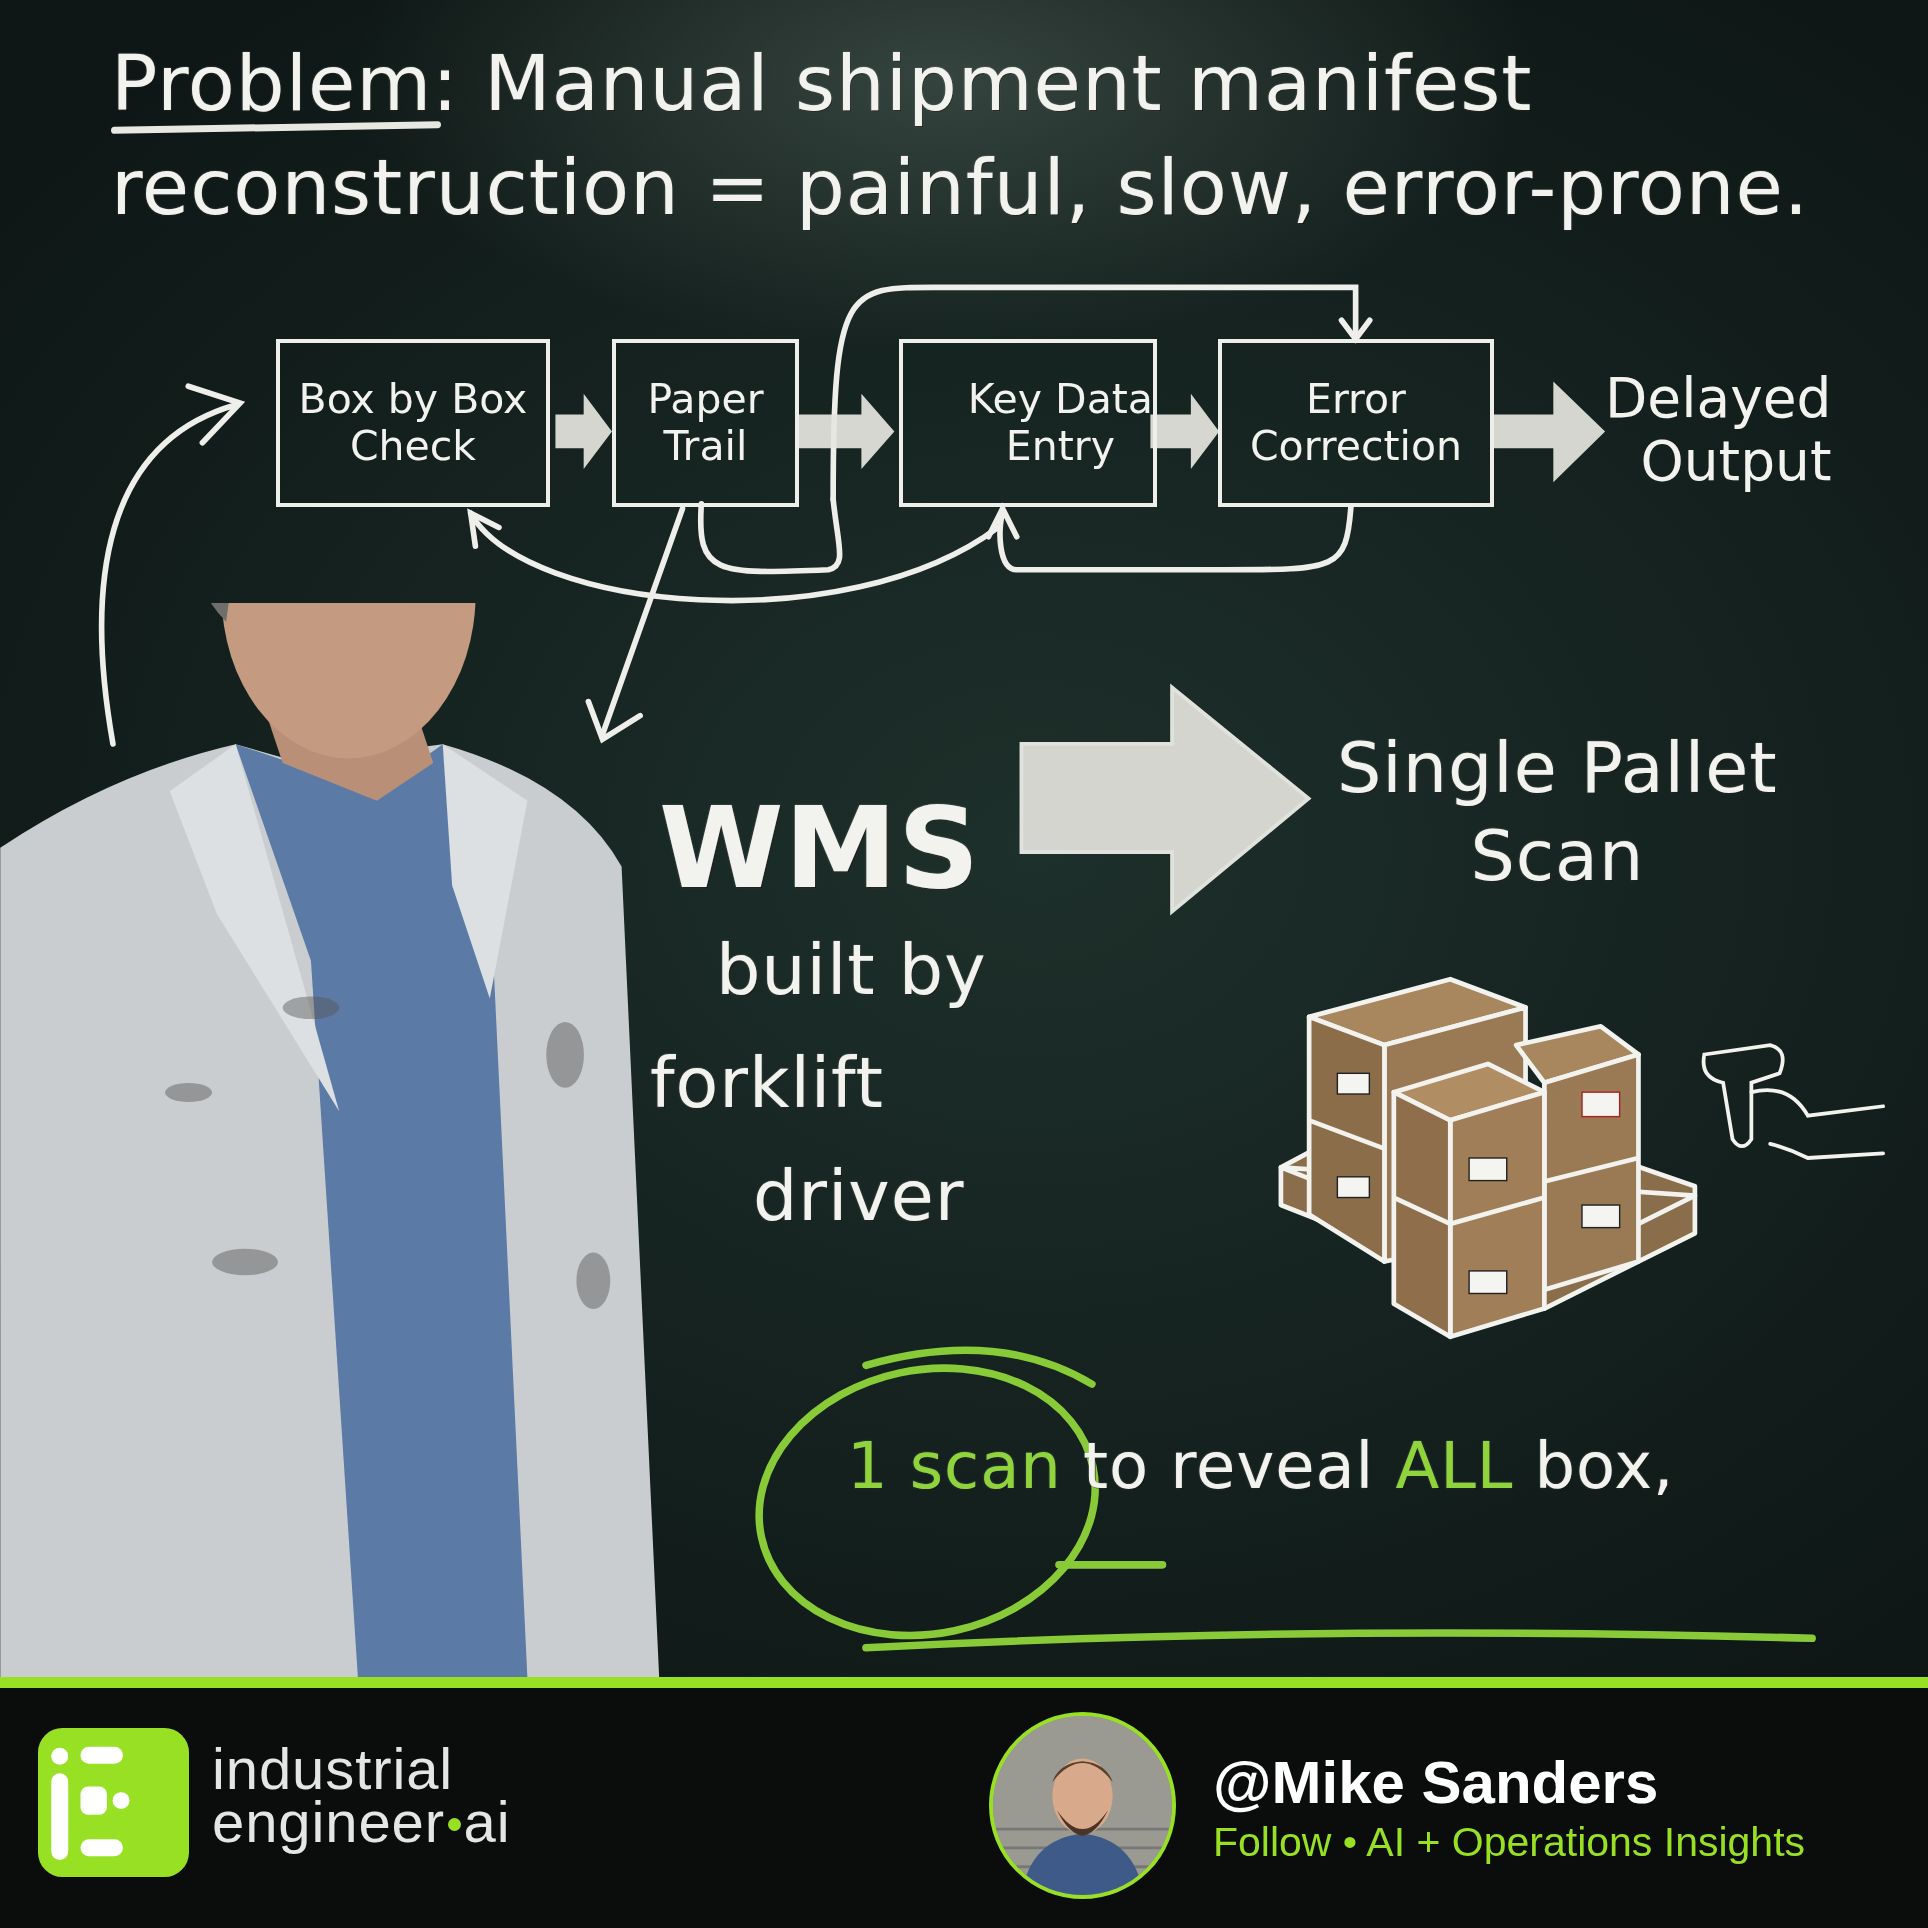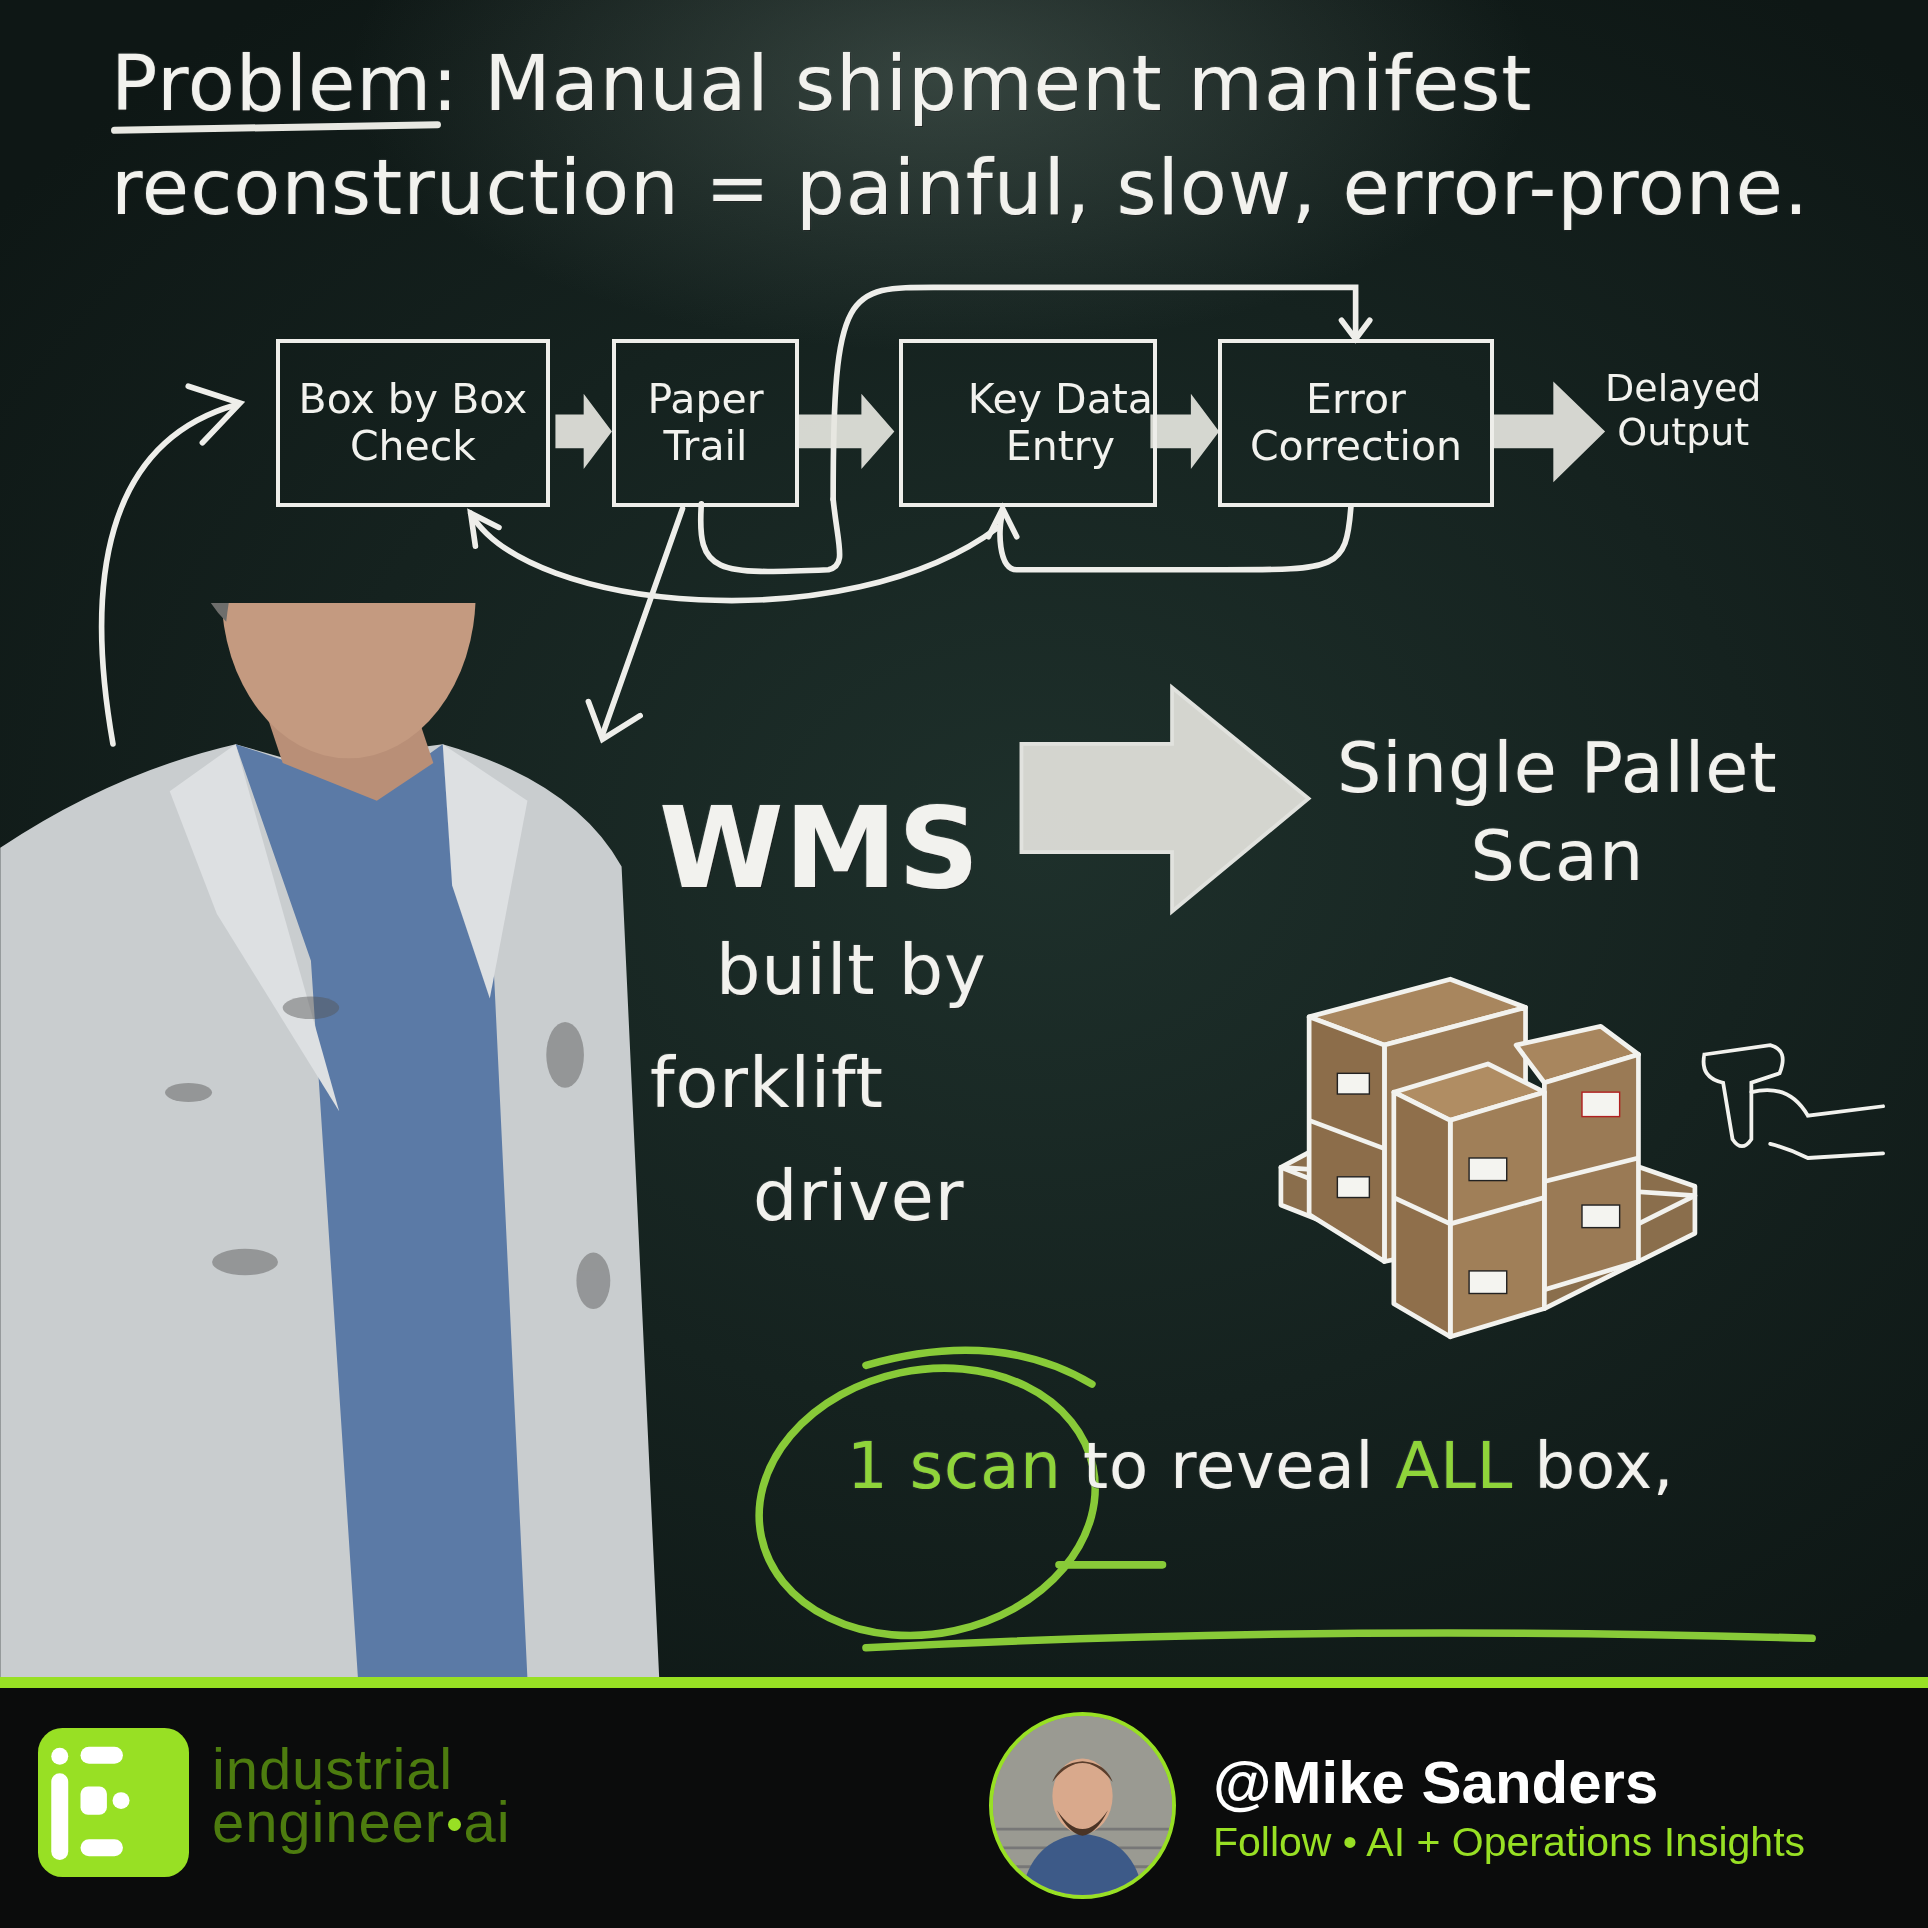--- a/index.html
+++ b/index.html
@@ -13,35 +13,35 @@
   .chalk { color:#f2f2ee; font-family:"DejaVu Sans", sans-serif; letter-spacing:0.9px;
            text-shadow: 0 0 1.9px rgba(255,255,255,0.35), 0.9px 0.9px 0 rgba(0,0,0,0.6); position:absolute; white-space:nowrap; }
   .green { color:#8fd43a; }
   .headline { left:111px; font-size:77px; line-height:1; }
   .h1 { top:45px; } .h2 { top:149px; }
   .underline-problem { position:absolute; left:111px; top:124px; width:330px; height:6.6px; background:#e8e8e2; border-radius:3.8px; transform:rotate(-1deg); }
 
   .flowbox { position:absolute; border:4.7px solid #eeeeea; border-radius:0; display:flex; align-items:center; justify-content:center; text-align:center;
              color:#f2f2ee; font-size:41px; line-height:1.15; }
   .flowbox span { display:block; }
-  .flow-out { position:absolute; color:#f2f2ee; font-size:38px; text-align:center; line-height:1.15; }
+  .flow-out { position:absolute; color:#f2f2ee; font-size:55px; text-align:right; line-height:1.15; }
 
   .wms { font-size:113px; left:659px; top:782px; font-weight:bold; }
   .wms-sub { font-size:70px; line-height:1.1; }
   .pallet-title { font-size:70px; text-align:center; line-height:1.25; left:1337px; top:725px; }
 
   .tagline { font-size:64px; line-height:1.4; left:847px; top:1422px; }
   .tagline .l2 { display:block; padding-left:108px; }
 
   .person { position:absolute; left:0; top:603px; width:716px; height:1076px; }
 
   .footer { position:absolute; left:0; top:1679px; width:1928px; height:250px; background:#0b0c0c; }
   .footer-bar { position:absolute; left:0; top:1677px; width:1928px; height:11.3px; background:#98e024; }
   .logo-tile { position:absolute; left:38px; top:1728px; width:151px; height:149px; background:#98e024; border-radius:24.5px; }
-  .logo-text { position:absolute; left:212px; top:1742px; color:#4d7c0f; font-size:58px; line-height:0.92; font-family:"Liberation Sans", sans-serif; letter-spacing:0.9px;}
+  .logo-text { position:absolute; left:212px; top:1742px; color:#e5e5e5; font-size:58px; line-height:0.92; font-family:"Liberation Sans", sans-serif; letter-spacing:0.9px;}
   .logo-dot { display:inline-block; width:13px; height:13px; border-radius:50%; background:#98e024; vertical-align:middle; margin:0 2.8px 5.6px 2.8px; }
   .avatar { position:absolute; left:989px; top:1712px; width:179px; height:179px; border-radius:50%; border:4.7px solid #98e024; overflow:hidden; background:#8d8f88; }
   .handle { position:absolute; left:1213px; top:1753px; color:#fff; font-family:"Liberation Sans", sans-serif; font-weight:bold; font-size:60px; line-height:1; }
   .follow { position:absolute; left:1213px; top:1822px; color:#98e024; font-family:"Liberation Sans", sans-serif; font-size:41px; line-height:1; }
 </style>
 </head>
 <body>
 
 <div class="board"></div>
 

